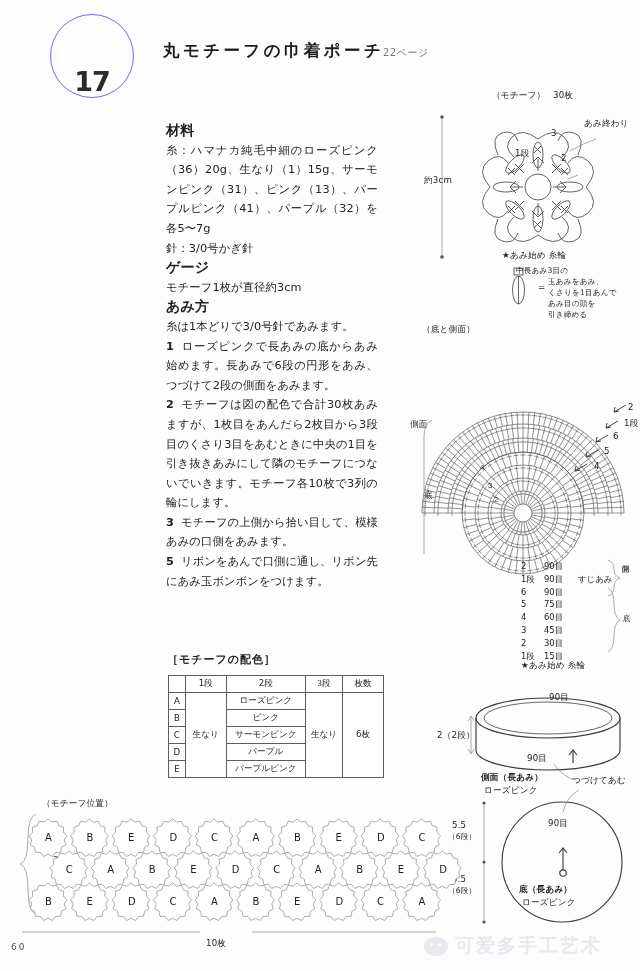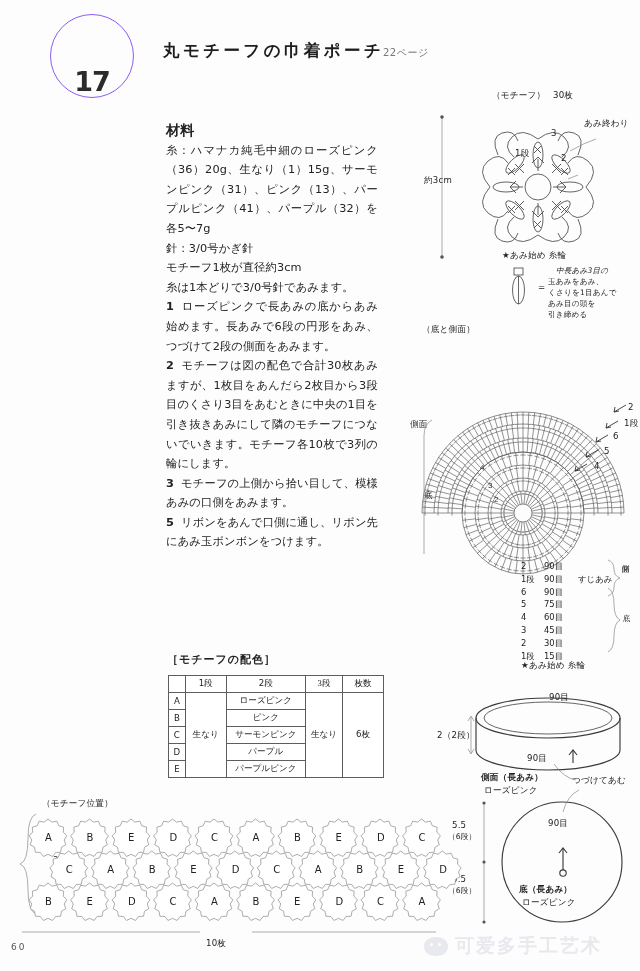--- a/index.html
+++ b/index.html
@@ -88,21 +88,23 @@
     <span class="hdr-num">17</span>
   </div>
   <div class="hdr-title">丸モチーフの巾着ポーチ</div>
   <div class="hdr-page">22ページ</div>
 
   
   <div class="txtcol">
     <div class="h">材料</div>
     <div class="p">糸：ハマナカ純毛中細のローズピンク（36）20g、生なり（1）15g、サーモンピンク（31）、ピンク（13）、パープルピンク（41）、パープル（32）を各5〜7g</div>
     <div class="p">針：3/0号かぎ針</div>
+    <div class="h">ゲージ</div>
     <div class="p">モチーフ1枚が直径約3cm</div>
+    <div class="h">あみ方</div>
     <div class="p">糸は1本どりで3/0号針であみます。</div>
 
     <div class="p"><span class="no">1</span><span>ローズピンクで長あみの底からあみ始めます。長あみで6段の円形をあみ、つづけて2段の側面をあみます。</span></div>
     <div class="p"><span class="no">2</span><span>モチーフは図の配色で合計30枚あみますが、1枚目をあんだら2枚目から3段目のくさり3目をあむときに中央の1目を引き抜きあみにして隣のモチーフにつないでいきます。モチーフ各10枚で3列の輪にします。</span></div>
     <div class="p"><span class="no">3</span><span>モチーフの上側から拾い目して、模様あみの口側をあみます。</span></div>
     <div class="p"><span class="no">5</span><span>リボンをあんで口側に通し、リボン先にあみ玉ボンボンをつけます。</span></div>
   </div>
 
   
   <div class="tbl-cap">［モチーフの配色］</div>
@@ -212,21 +214,21 @@
     <path class="thin" d="M148 74 l10 -4"></path>
   </svg>
 
   
   <svg width="26" height="42" style="left:508px; top:266px;">
     <rect class="st" x="6" y="2" width="9" height="7"></rect>
     <ellipse class="st" cx="10.5" cy="24" rx="6" ry="14"></ellipse>
     <line class="st" x1="10.5" y1="10" x2="10.5" y2="38"></line>
   </svg>
   <div class="lbl" style="left:538px; top:282px;">=</div>
-  <div class="lbl sm" style="left:556px; top:266px;font-style:italic;">中長あみ3目の</div>
+  <div class="lbl sm" style="left:516px; top:266px;">中長あみ3目の</div>
   <div class="lbl sm" style="left:548px; top:277px;">玉あみをあみ、</div>
   <div class="lbl sm" style="left:548px; top:288px;">くさりを1目あんで</div>
   <div class="lbl sm" style="left:548px; top:299px;font-family:Liberation Serif, serif;">あみ目の頭を</div>
   <div class="lbl sm" style="left:548px; top:310px;">引き締める</div>
 
   
   <div class="lbl" style="left:422px; top:324px;">（底と側面）</div>
   <div class="lbl" style="left:410px; top:419px;">側面</div>
   <div class="lbl" style="left:424px; top:490px;">底</div>
   <div class="lbl" style="left:628px; top:402px;">2</div>

